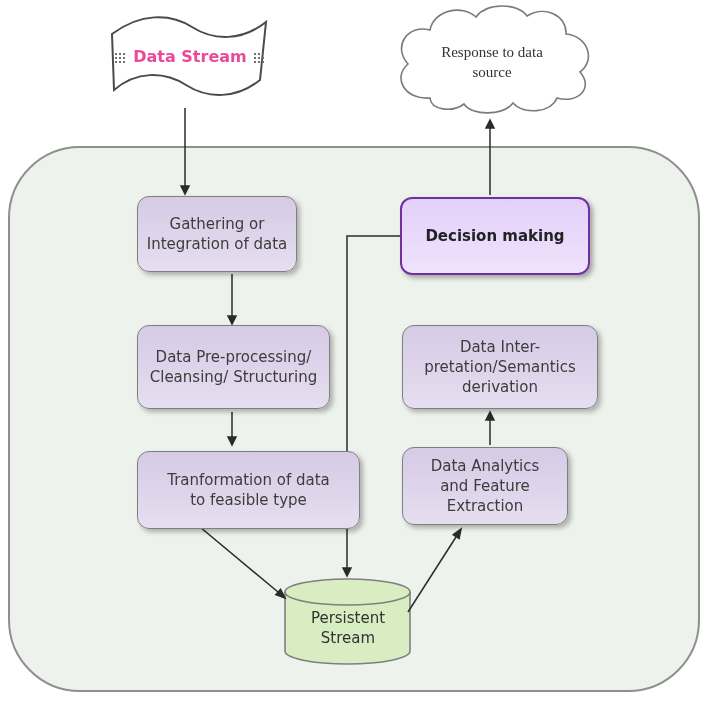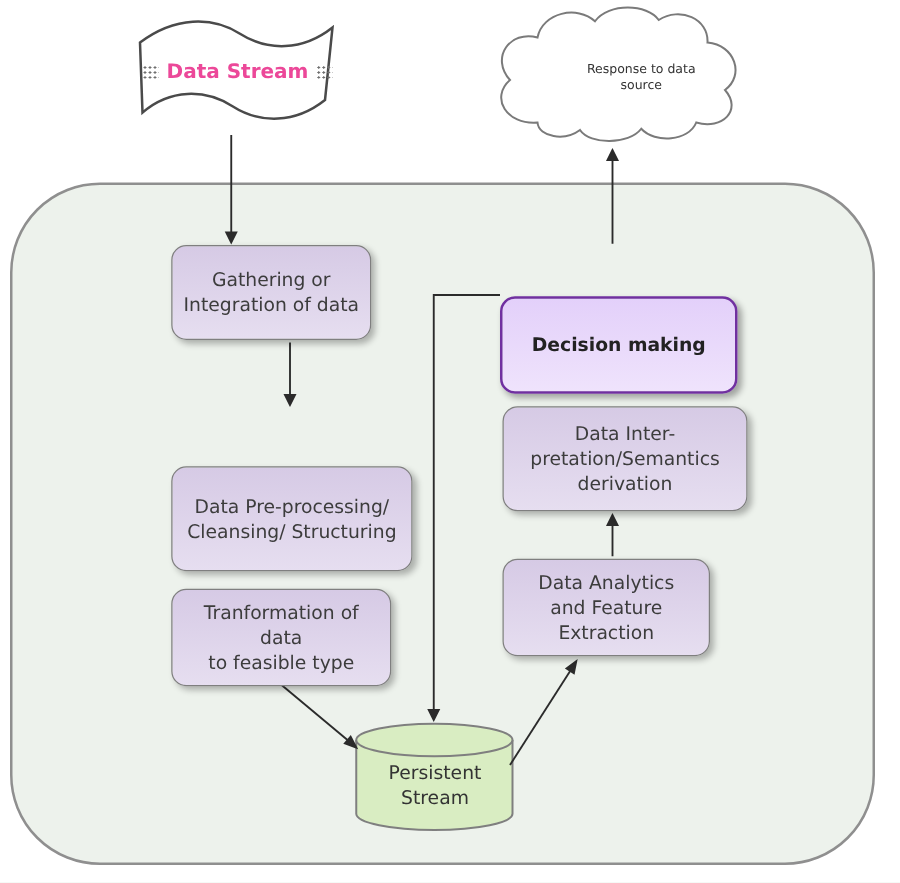--- a/index.html
+++ b/index.html
@@ -21,32 +21,32 @@
     background:linear-gradient(180deg,#d6cae5,#e6def0);
     box-shadow:3px 3px 5px rgba(0,0,0,.28);
     padding:4px 8px;
   }
   .node.decision{
     background:linear-gradient(180deg,#e3d0fa,#efe3fc);
     border:2.5px solid #7030a0;font-weight:bold;color:#222222;
     box-shadow:3px 3px 5px rgba(0,0,0,.32);
   }
   #node-gathering{left:137px;top:196px;width:160px;height:76px;}
-  #node-decision{left:400px;top:197px;width:190px;height:78px;margin-top:40px;}
-  #node-preprocessing{left:137px;top:325px;width:193px;height:84px;margin-top:48px;}
-  #node-transformation{left:137px;top:471px;width:176px;height:78px;}
+  #node-decision{left:400px;top:197px;width:190px;height:78px;}
+  #node-preprocessing{left:137px;top:325px;width:193px;height:84px;}
+  #node-transformation{left:137px;top:451px;width:223px;height:78px;}
   #node-interpretation{left:402px;top:325px;width:196px;height:84px;}
   #node-analytics{left:402px;top:447px;width:166px;height:78px;}
   .label-overlay{
     position:absolute;z-index:4;display:flex;align-items:center;justify-content:center;
     text-align:center;white-space:pre-line;color:#333333;line-height:1.35;
   }
   #lbl-stream{left:106px;top:32px;width:168px;height:50px;font-weight:bold;
     font-size:16px;color:#ec4899;gap:6px;}
-  #lbl-cloud{left:427px;top:36px;width:172px;height:52px;font-size:10px;}
+  #lbl-cloud{left:406px;top:36px;width:172px;height:52px;font-size:15px;font-family:Liberation Serif, serif;}
   #lbl-storage{left:288px;top:600px;width:120px;height:56px;font-size:15px;z-index:4;}
   .dotgrid{
     width:13px;height:11px;display:inline-block;flex:0 0 auto;
     background-image:radial-gradient(#6f6f6f 0.9px, transparent 1px);
     background-size:4px 4px;
   }
 </style>
 </head>
 <body>
 

